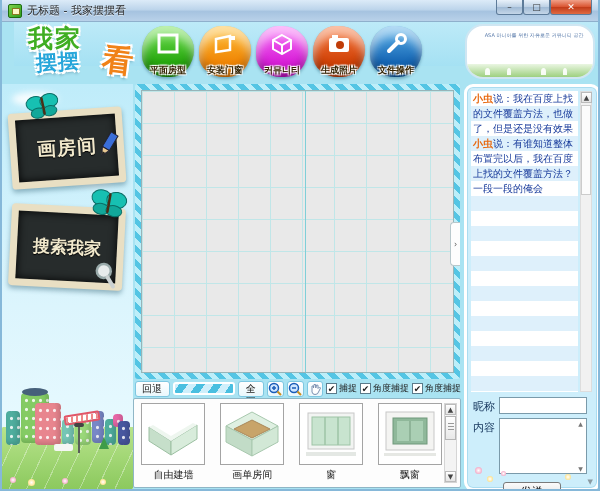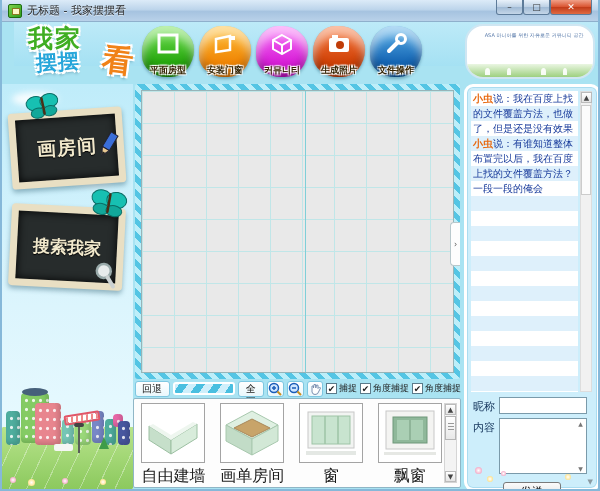--- a/index.html
+++ b/index.html
@@ -119,21 +119,21 @@
   .chkbox { width:11px; height:11px; background:#fff; border:1px solid #5a7a8a; font-size:9px;
     line-height:10px; text-align:center; color:#1a1a1a; }
   .chklabel { font-size:9px; color:#1a1a1a; white-space:nowrap; }
 
   
   .library { position:absolute; left:131px; top:398px; width:328px; height:90px; background:#fdfdfd;
     border:1px solid #8fb6c6; border-radius:2px; display:flex; gap:14px; padding:4px 18px 0 7px; }
   .item { width:66px; display:flex; flex-direction:column; align-items:center; cursor:pointer; }
   .thumb { width:64px; height:62px; background:#fff; border:1px solid #a4a4a4;
     display:flex; align-items:center; justify-content:center; }
-  .ilabel { font-size:16px; color:#1a1a1a; margin-top:3px; white-space:nowrap; }
+  .ilabel { font-size:10px; color:#1a1a1a; margin-top:3px; white-space:nowrap; }
   .lib-scroll { position:absolute; right:3px; top:4px; bottom:4px; width:13px;
     background:#f3f3f3; border:1px solid #d5d5d5; }
   .sb-arrow { width:11px; height:11px; background:linear-gradient(#fff,#e4e4e4); border:1px solid #bbb;
     font-size:7px; color:#444; text-align:center; line-height:10px; cursor:pointer; }
   .sb-arrow.bottom { position:absolute; bottom:0; }
   .lib-thumb { position:absolute; top:12px; left:0; width:11px; height:24px;
     background:linear-gradient(#fff,#e8e8e8); border:1px solid #b5b5b5; cursor:pointer; }
   .lib-thumb::after { content:""; position:absolute; left:2px; top:9px; width:6px; height:1px;
     background:#999; box-shadow:0 3px 0 #999, 0 -3px 0 #999; }
 

